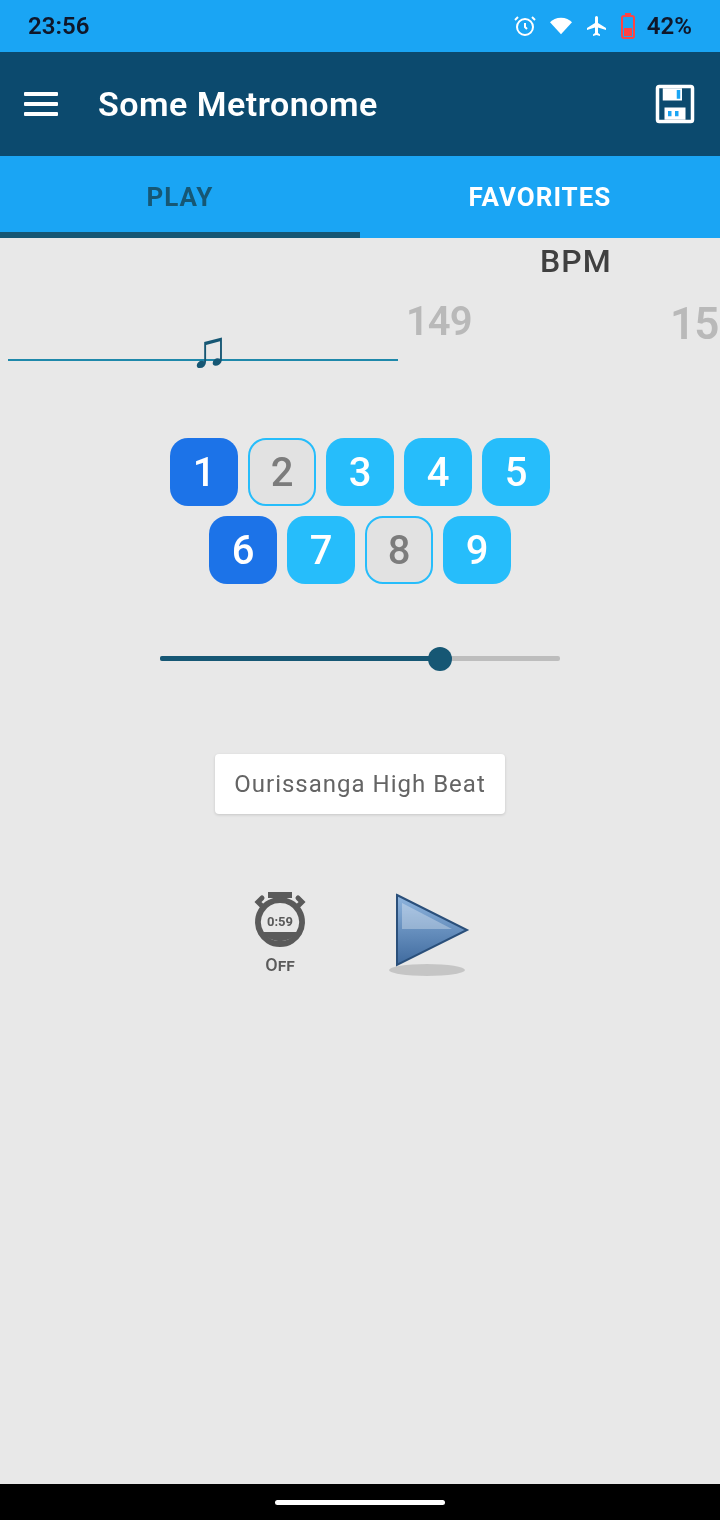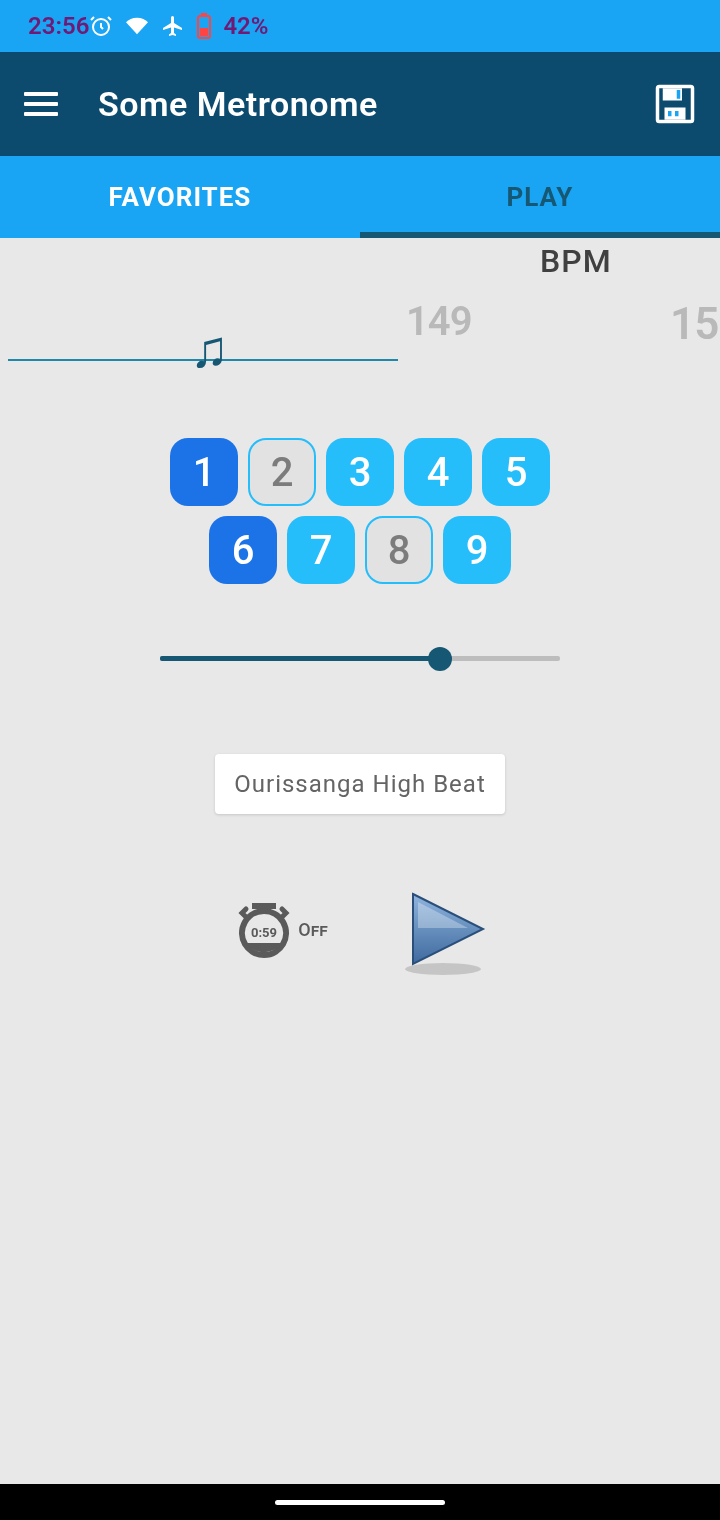--- a/index.html
+++ b/index.html
@@ -1,19 +1,19 @@
 <!DOCTYPE html>
 <html><head>
 <meta charset="utf-8">
 <style>
   * { margin: 0; padding: 0; box-sizing: border-box; font-family: -apple-system, BlinkMacSystemFont, 'Segoe UI', Roboto, sans-serif; }
   html, body { width: 720px; height: 1520px; background: #e8e8e8; overflow: hidden; }
   .status-bar {
-    height: 52px; background: #1aa5f4; color: #701a75; display: flex; align-items: center;
-    justify-content: flex-start; padding: 0 28px; font-size: 24px; font-weight: 600;
+    height: 52px; background: #1aa5f4; color: #0f172a; display: flex; align-items: center;
+    justify-content: space-between; padding: 0 28px; font-size: 24px; font-weight: 600;
   }
   .status-right { display: flex; align-items: center; gap: 11px; }
   .app-bar {
     height: 104px; background: #0c4a6e; color: #fff; display: flex; align-items: center; padding: 0 24px;
   }
   .hamburger { width: 34px; height: 24px; display: flex; flex-direction: column; justify-content: space-between; margin-right: 40px; }
   .hamburger div { height: 4px; background: #fff; border-radius: 1px; }
   .app-title { font-size: 34px; font-weight: 600; letter-spacing: 0.5px; }
   .save-btn { margin-left: auto; width: 42px; height: 42px; }
   .tabs { height: 82px; background: #1aa5f4; display: flex; }
@@ -41,21 +41,21 @@
   .slider-wrap { margin: 60px auto 0 auto; width: 400px; height: 30px; position: relative; }
   .slider-track-bg { position: absolute; left: 0; right: 0; top: 12px; height: 5px; background: #bdbdbd; border-radius: 2px; }
   .slider-track-fg { position: absolute; left: 0; top: 12px; height: 5px; background: #165774; border-radius: 2px; }
   .slider-thumb { position: absolute; top: 3px; width: 24px; height: 24px; background: #165774; border-radius: 50%; transform: translateX(-12px); }
   .sound-chip {
     margin: 80px auto 0 auto; width: 290px; height: 60px; background: #fff; border-radius: 4px; 
     box-shadow: 0 1px 3px rgba(0,0,0,0.15); display: flex; align-items: center; justify-content: center;
     font-size: 24px; color: #646464; letter-spacing: 1px;
   }
   .controls-row { margin-top: 70px; display: flex; align-items: center; justify-content: center; gap: 70px; }
-  .timer-box { display: flex; flex-direction: row; align-items: center; gap: 2px; }
+  .timer-box { display: flex; flex-direction: column; align-items: center; gap: 2px; }
   .timer-label { font-size: 18px; color: #5a5a5a; font-variant: small-caps; font-weight: 500; }
   .play-btn { width: 90px; height: 90px; position: relative; }
   .nav-bar { position: absolute; bottom: 0; left: 0; right: 0; height: 36px; background: #000; display: flex; align-items: center; justify-content: center; }
   .nav-indicator { width: 170px; height: 5px; background: #fff; border-radius: 3px; }
   .status-icon { display: inline-flex; align-items: center; }
 </style>
 </head>
 <body>
 
 <div class="status-bar">
@@ -104,25 +104,25 @@
         <rect x="5" y="3" width="11" height="7" fill="#fff"></rect>
         <rect x="13" y="4" width="2" height="5" fill="#1aa5f4"></rect>
         <rect x="6" y="14" width="12" height="7" fill="#fff"></rect>
         <rect x="8" y="16" width="2" height="3" fill="#1aa5f4"></rect>
         <rect x="12" y="16" width="2" height="3" fill="#1aa5f4"></rect>
       </svg>
   </div>
 </div>
 
 <div class="tabs">
+  <div class="tab active">
+      <span>PLAY</span>
+    </div>
   <div class="tab">
       <span>FAVORITES</span>
-    </div>
-  <div class="tab active">
-      <span>PLAY</span>
     </div>
 </div>
 
 <div class="content">
 
   <div class="bpm-row">
     <div class="note-slider">
       <div class="note-slider-line"></div>
       <div class="music-note">♫</div>
     </div>

